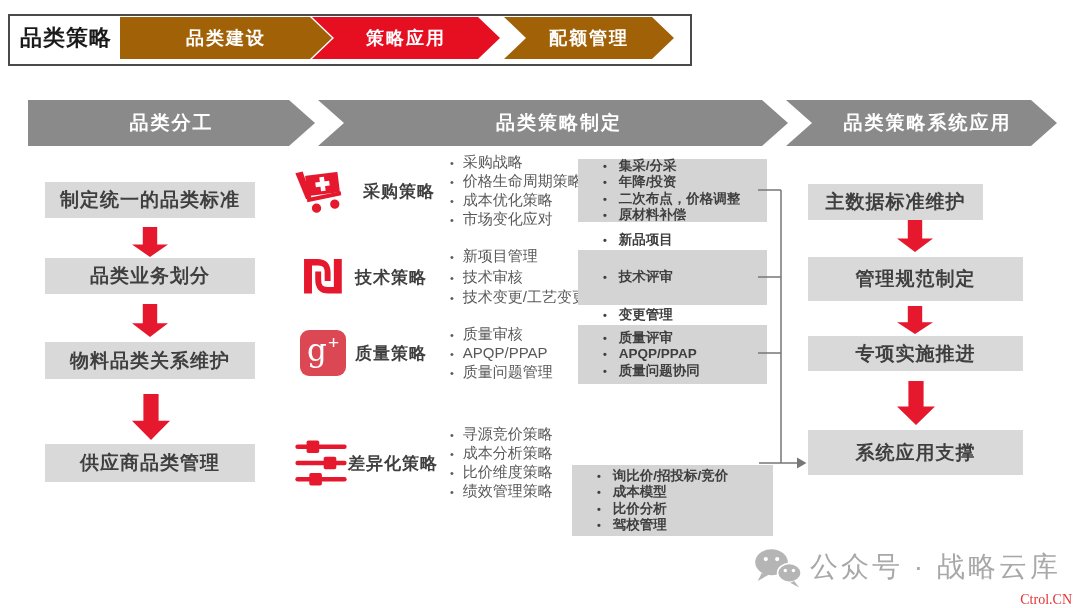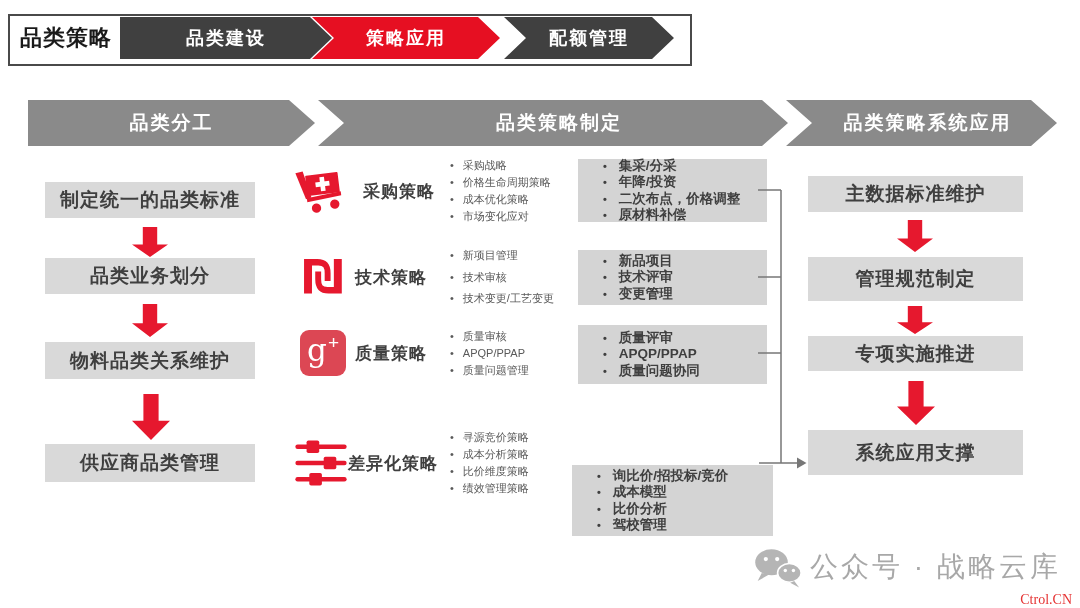--- a/index.html
+++ b/index.html
@@ -7,21 +7,21 @@
         font-family:"Liberation Sans","DejaVu Sans",sans-serif;}
   
   .topbar{position:absolute;left:8px;top:14px;width:680px;height:48px;background:#fff;
           border:2px solid #4a4a4a;}
   .topbar-label{position:absolute;left:20px;top:14px;height:48px;line-height:48px;
           font-size:22px;font-weight:bold;color:#1a1a1a;letter-spacing:1px;}
   .tab{position:absolute;top:17px;height:42px;line-height:42px;text-align:center;
        color:#fff;font-size:18px;font-weight:bold;letter-spacing:2px;
        clip-path:polygon(0 0,calc(100% - 22px) 0,100% 50%,calc(100% - 22px) 100%,0 100%);}
   .tab.notch{clip-path:polygon(0 0,calc(100% - 22px) 0,100% 50%,calc(100% - 22px) 100%,0 100%,22px 50%);}
-  .tab.gray{background:#404040;}
+  .tab.gray{background:#a16207;}
   .tab.red{background:#e60f22;}
   .tab1{left:120px;width:212px;}
   .tab2{left:312px;width:188px;}
   .tab3{left:504px;width:170px;}
   
   .hdr{position:absolute;top:100px;height:46px;line-height:46px;text-align:center;
        background:#8a8a8a;color:#fff;font-size:19px;font-weight:bold;letter-spacing:2px;
        clip-path:polygon(0 0,calc(100% - 26px) 0,100% 50%,calc(100% - 26px) 100%,0 100%);}
   .hdr.notch{clip-path:polygon(0 0,calc(100% - 26px) 0,100% 50%,calc(100% - 26px) 100%,0 100%,26px 50%);
        padding-left:12px;}
@@ -33,21 +33,21 @@
        display:flex;align-items:center;justify-content:center;letter-spacing:1px;}
   .dn-arrow{position:absolute;background:#e6182e;
        clip-path:polygon(50% 100%,0 58%,30% 58%,30% 0,70% 0,70% 58%,100% 58%);}
   
   .srow{position:absolute;}
   .sicon{position:absolute;display:flex;align-items:center;justify-content:center;}
   .slabel{position:absolute;top:0;bottom:0;display:flex;align-items:center;
        font-size:17px;font-weight:bold;color:#3f3f3f;letter-spacing:1px;}
   .sitems{position:absolute;top:0;bottom:0;margin:0;padding:0;list-style:none;
        display:flex;flex-direction:column;justify-content:center;}
-  .sitems li{font-size:11px;color:#595959;line-height:17px;white-space:nowrap;}
+  .sitems li{font-size:15px;color:#595959;line-height:17px;white-space:nowrap;}
   .sitems li::before{content:"•";margin:0 9px 0 2px;color:#595959;font-size:11px;}
   .panel{position:absolute;background:#d4d4d4;margin:0;padding:2px 0 2px 19px;list-style:none;
        display:flex;flex-direction:column;justify-content:center;}
   .panel li{font-size:13.5px;font-weight:bold;color:#3f3f3f;line-height:16.5px;white-space:nowrap;}
   .panel li::before{content:"•";margin:0 12px 0 6px;font-size:11px;}
   .gplus-box{width:46px;height:46px;border-radius:9px;background:#dc4754;color:#fff;
        display:flex;align-items:flex-start;justify-content:center;}
   .gplus-box .g{font-family:"DejaVu Serif","Liberation Serif",serif;font-size:31px;line-height:40px;}
   .gplus-box .plus{font-size:19px;line-height:26px;margin-left:1px;}
   .shekel{font-size:46px;line-height:46px;font-weight:bold;color:#e6182e;
@@ -114,21 +114,21 @@
   <div class="srow" style="left:290px;top:247px;width:472px;height:60px;">
     <div class="sicon" style="left:10px;top:7px;width:46px;height:46px;">
       <span class="shekel">₪</span>
     </div>
     <div class="slabel" style="left:65px;">技术策略</div>
     <ul class="sitems" style="left:158px;justify-content:space-between;">
       <li>新项目管理</li>
       <li>技术审核</li>
       <li>技术变更/工艺变更</li>
     </ul>
-    <ul class="panel" style="left:288px;top:3px;width:170px;height:51px;">
+    <ul class="panel" style="left:288px;top:3px;width:170px;height:51px;gap:21px;">
       <li>新品项目</li>
       <li>技术评审</li>
       <li>变更管理</li>
     </ul>
   </div>
 
   <div class="srow" style="left:290px;top:322px;width:472px;height:62px;">
     <div class="sicon" style="left:10px;top:8px;width:46px;height:46px;">
       <div class="gplus-box">
         <span class="g">g</span>
@@ -176,21 +176,21 @@
       <li>比价分析</li>
       <li>驾校管理</li>
     </ul>
   </div>
 
   <svg class="overlay" width="1080" height="608">
     <path d="M758 190 H781 M758 277 H781 M758 353 H781 M781 190 V463 M759 463 H797" stroke="#777777" stroke-width="1.5" fill="none"></path>
     <polygon points="797,457.5 806.5,463 797,468.5" fill="#777777"></polygon>
   </svg>
 
-  <div class="flowbox" style="left:808px;top:176px;width:215px;height:36px;">主数据标准维护</div>
+  <div class="flowbox" style="left:808px;top:184px;width:175px;height:36px;">主数据标准维护</div>
   <div class="dn-arrow" style="left:897px;top:220px;width:36px;height:32px;"></div>
   <div class="flowbox" style="left:808px;top:257px;width:215px;height:44px;">管理规范制定</div>
   <div class="dn-arrow" style="left:897px;top:306px;width:36px;height:28px;"></div>
   <div class="flowbox" style="left:808px;top:336px;width:215px;height:35px;">专项实施推进</div>
   <div class="dn-arrow" style="left:897px;top:381px;width:38px;height:44px;"></div>
   <div class="flowbox" style="left:808px;top:430px;width:215px;height:45px;">系统应用支撑</div>
 
   <div class="sicon" style="position:absolute;left:752px;top:546px;width:52px;height:44px;">
     <svg width="52" height="44" viewBox="0 0 64 52">
       <g fill="#b5b5b5">

